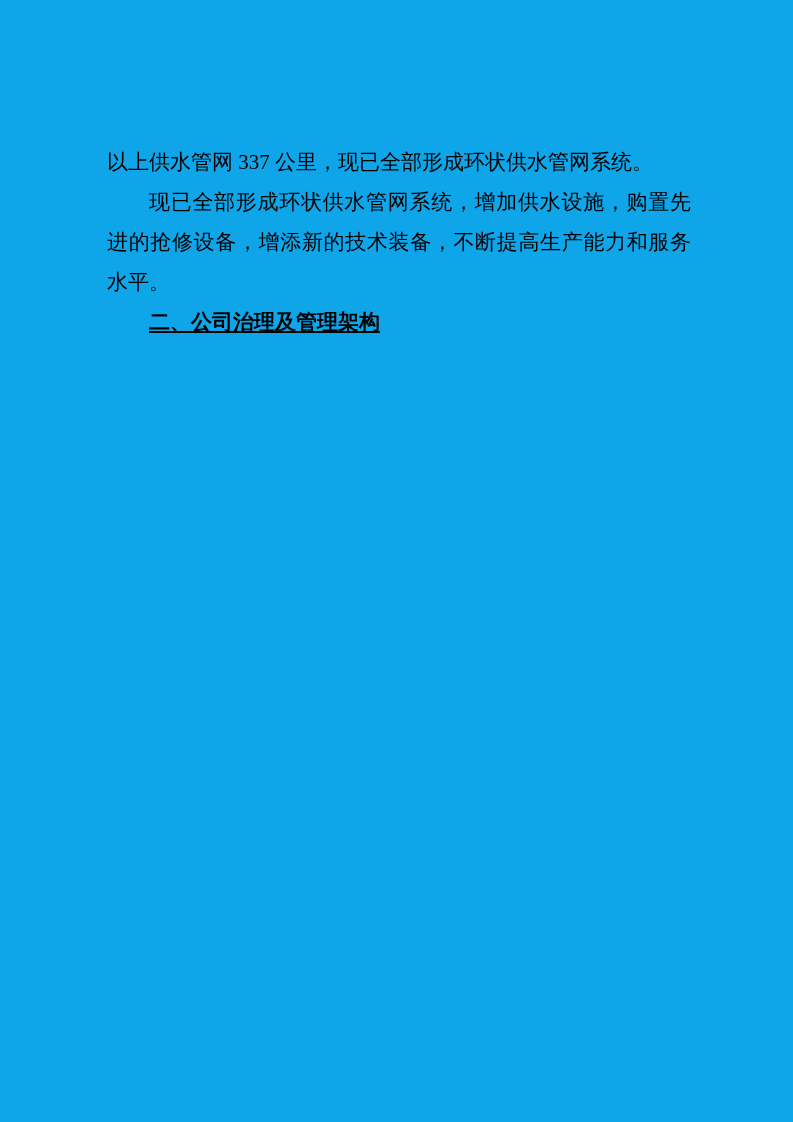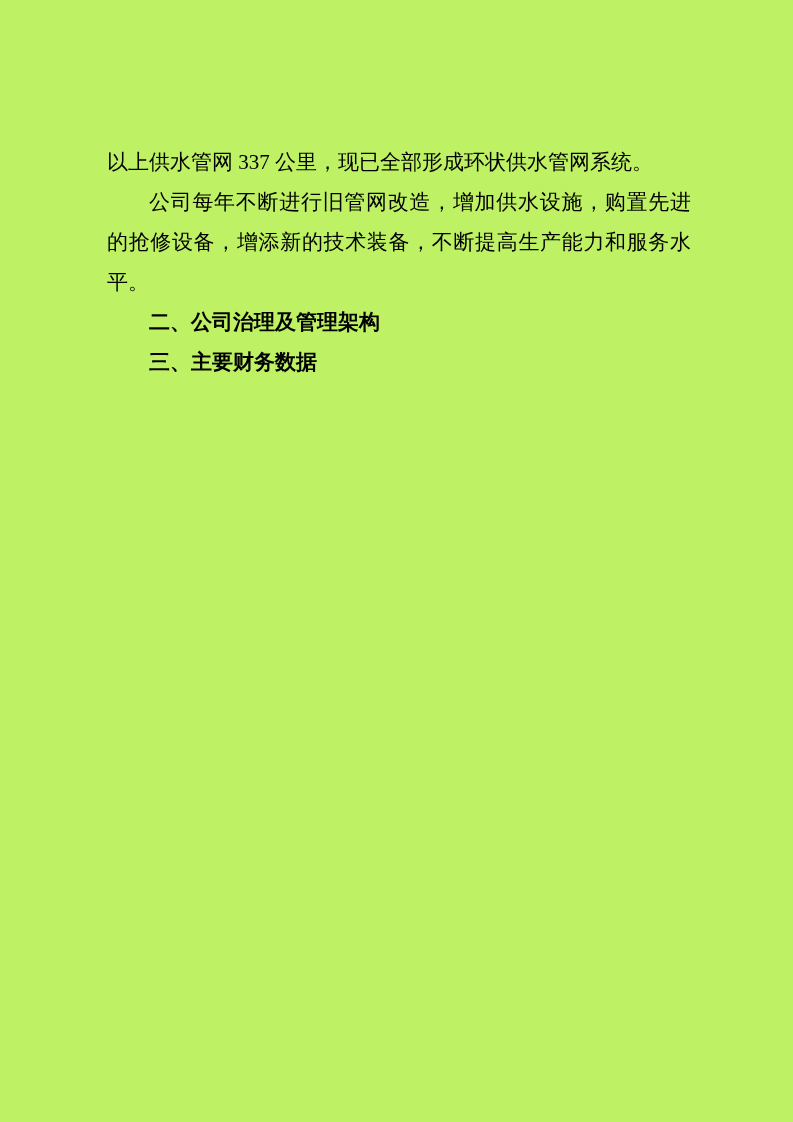--- a/index.html
+++ b/index.html
@@ -4,21 +4,21 @@
 <style>
   html, body {
     margin: 0;
     padding: 0;
     background: #ffffff;
   }
   .page {
     position: relative;
     width: 793px;
     height: 1122px;
-    background: #bef264;
+    background: #0ea5e9;
     overflow: hidden;
     font-family: "Liberation Serif", serif;
     color: #000000;
   }
   .content {
     position: absolute;
     left: 107px;
     top: 142px;
     width: 584px;
     font-size: 21px;
@@ -29,25 +29,25 @@
     margin: 0;
     padding: 0;
   }
   .content p.indent {
     text-indent: 42px;
   }
   .content p.heading {
     font-family: "Liberation Sans", sans-serif;
     font-weight: bold;
     text-align: left;
+    text-decoration: underline;
   }
 </style>
 </head>
 <body>
 
 <div class="page">
   <div class="content">
       <p class="">以上供水管网 337 公里，现已全部形成环状供水管网系统。</p>
-      <p class=" indent">公司每年不断进行旧管网改造，增加供水设施，购置先进的抢修设备，增添新的技术装备，不断提高生产能力和服务水平。</p>
+      <p class=" indent">现已全部形成环状供水管网系统，增加供水设施，购置先进的抢修设备，增添新的技术装备，不断提高生产能力和服务水平。</p>
       <p class="heading indent">二、公司治理及管理架构</p>
-      <p class="heading indent">三、主要财务数据</p>
     </div>
 </div>
 
 </body></html>

